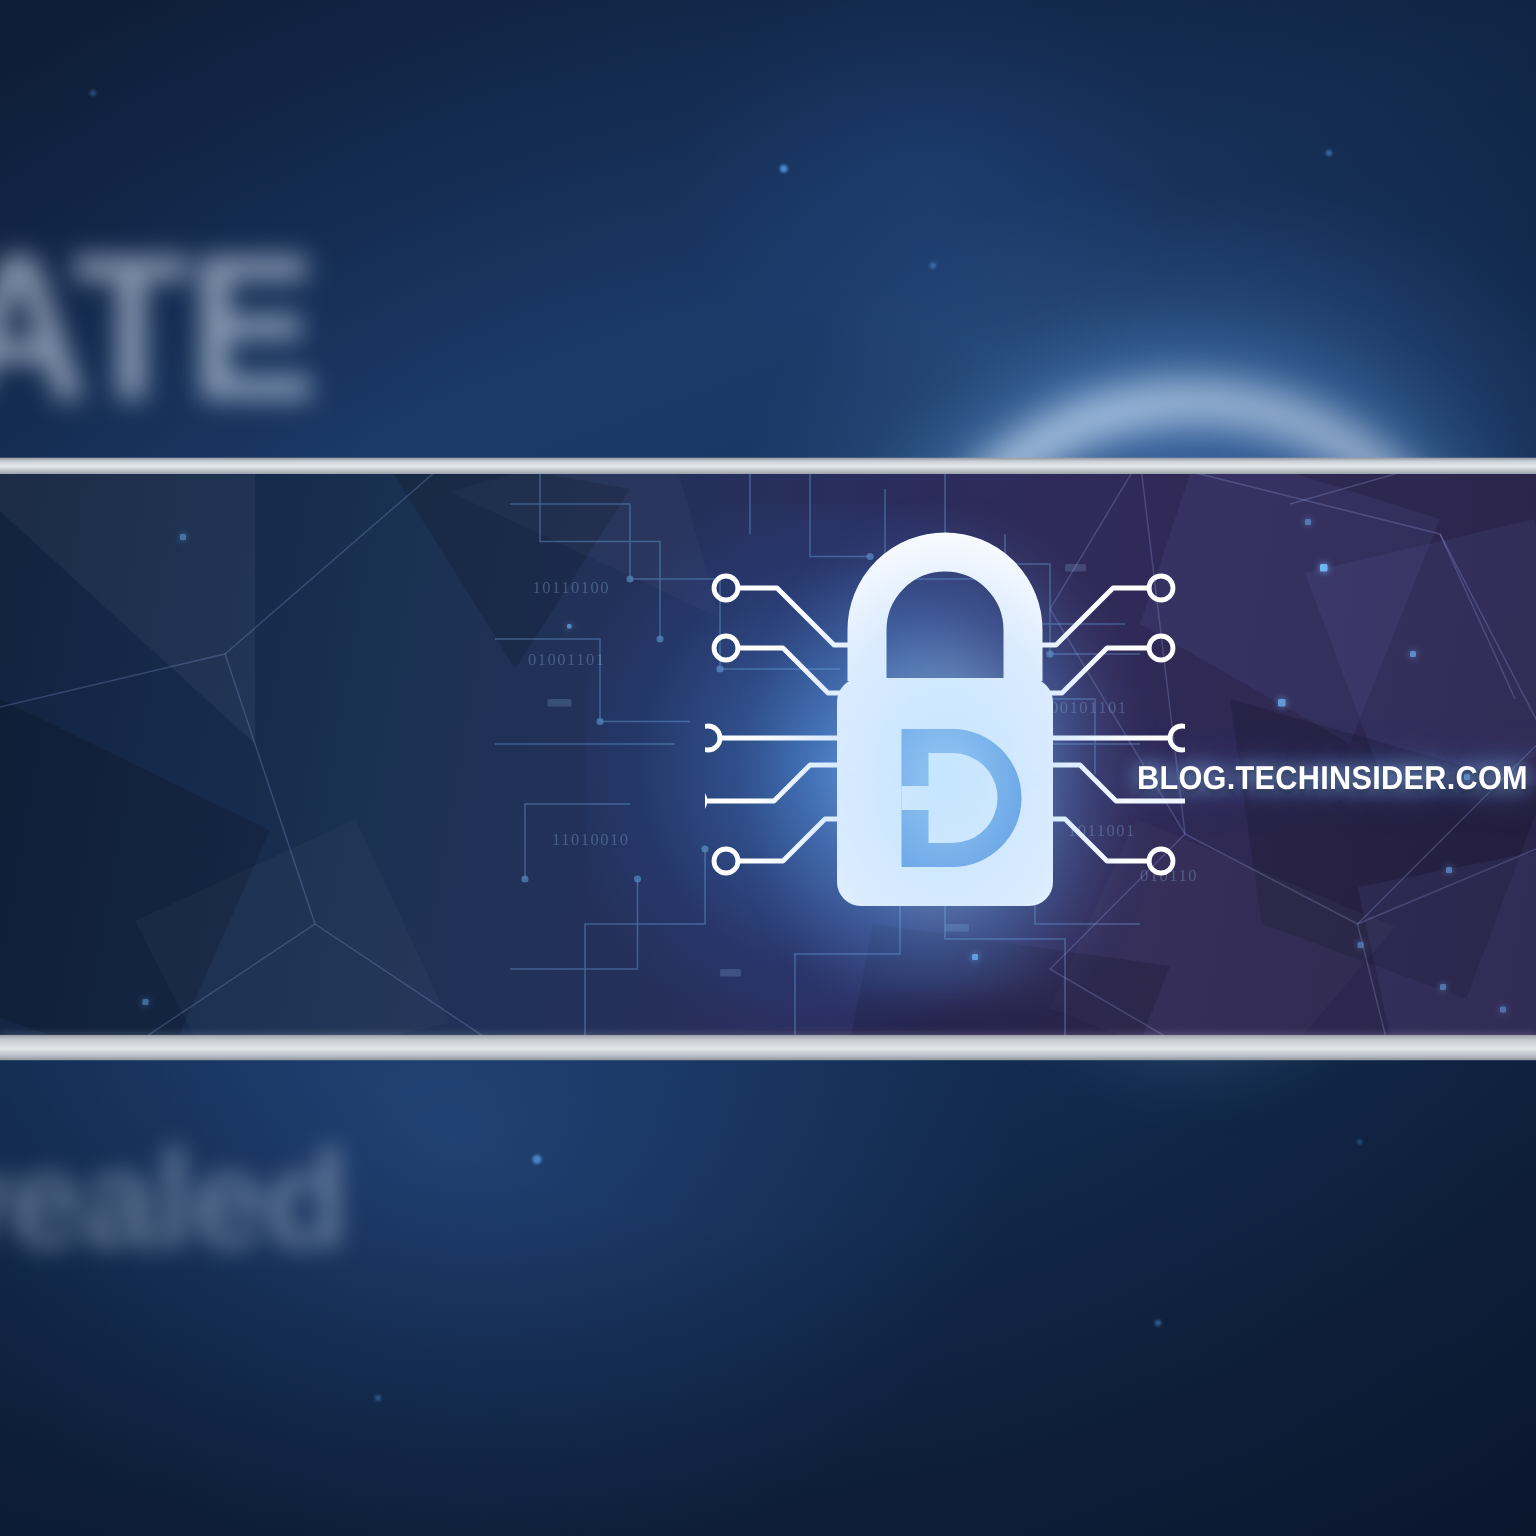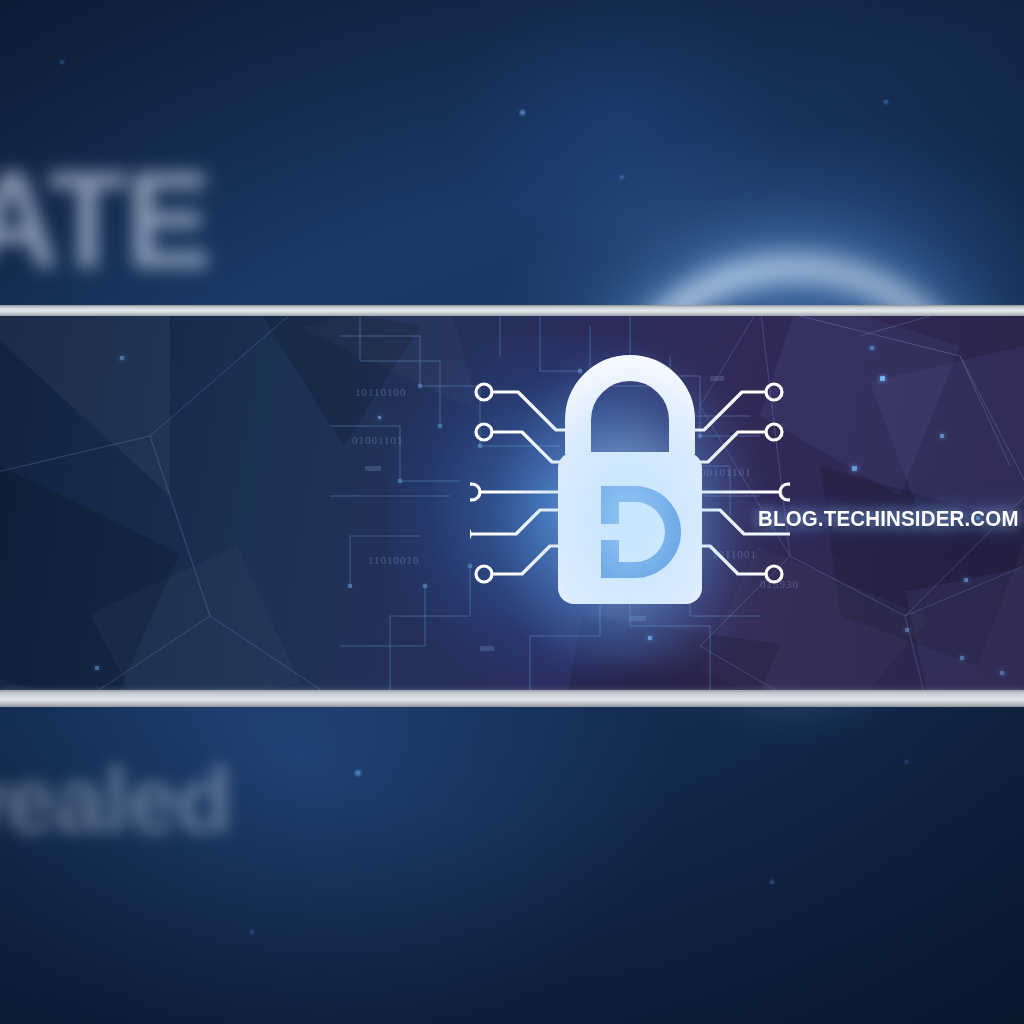--- a/index.html
+++ b/index.html
@@ -260,21 +260,21 @@
           <rect x="150" y="330" width="14" height="5" rx="1"></rect>
           <rect x="380" y="60" width="14" height="5" rx="1"></rect>
         </g>
       </svg>
 
       <div class="bits" style="left:355px;top:70px;">10110100</div>
       <div class="bits" style="left:352px;top:118px;">01001101</div>
       <div class="bits" style="left:368px;top:238px;">11010010</div>
       <div class="bits" style="left:700px;top:150px;">00101101</div>
       <div class="bits" style="left:712px;top:232px;">1011001</div>
-      <div class="bits" style="left:760px;top:262px;">015930</div>
+      <div class="bits" style="left:760px;top:262px;">010110</div>
 
       <div class="lock-wrap">
         <div class="lock-halo"></div>
 
         <svg width="320" height="350" viewBox="0 0 320 350">
 
           <g stroke="#ffffff" stroke-width="3.2" fill="none" stroke-linecap="round" stroke-linejoin="round">
             <path d="M22 58 H48 L86 96 H118"></path>
             <path d="M22 98 H52 L82 128 H118"></path>
             <path d="M10 158 H118"></path>

